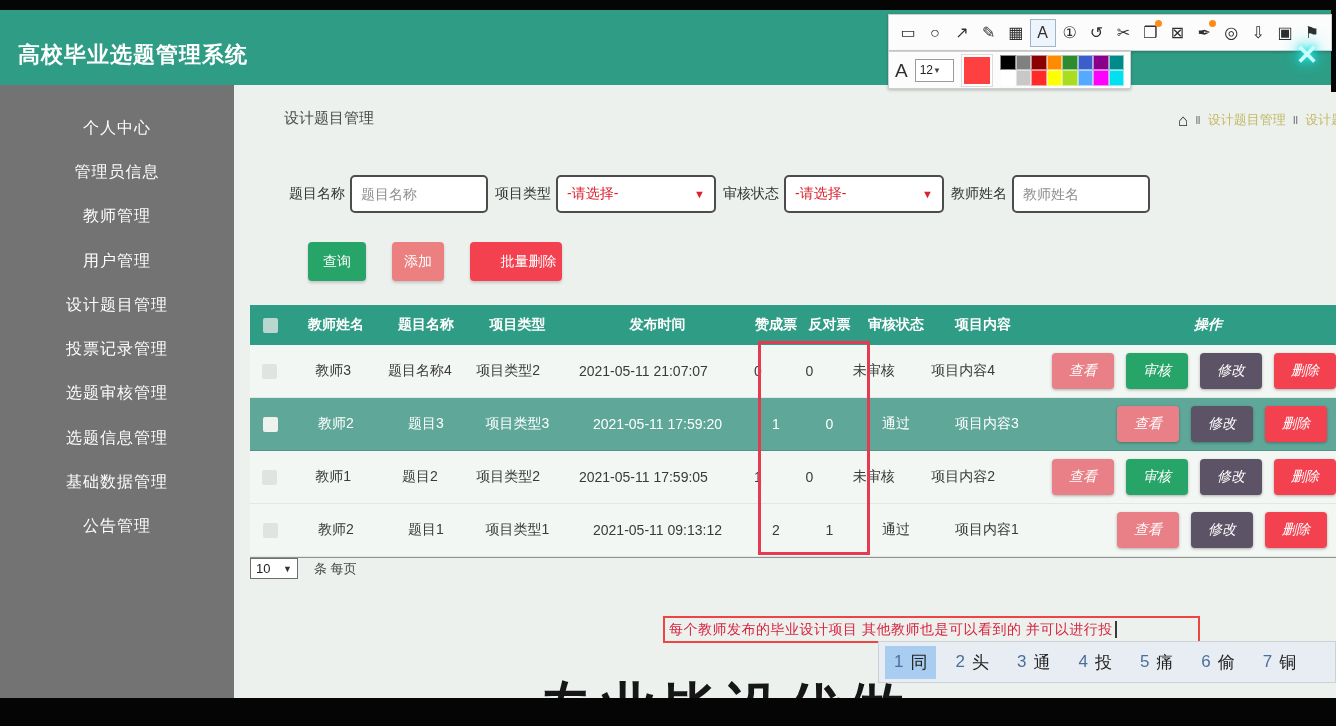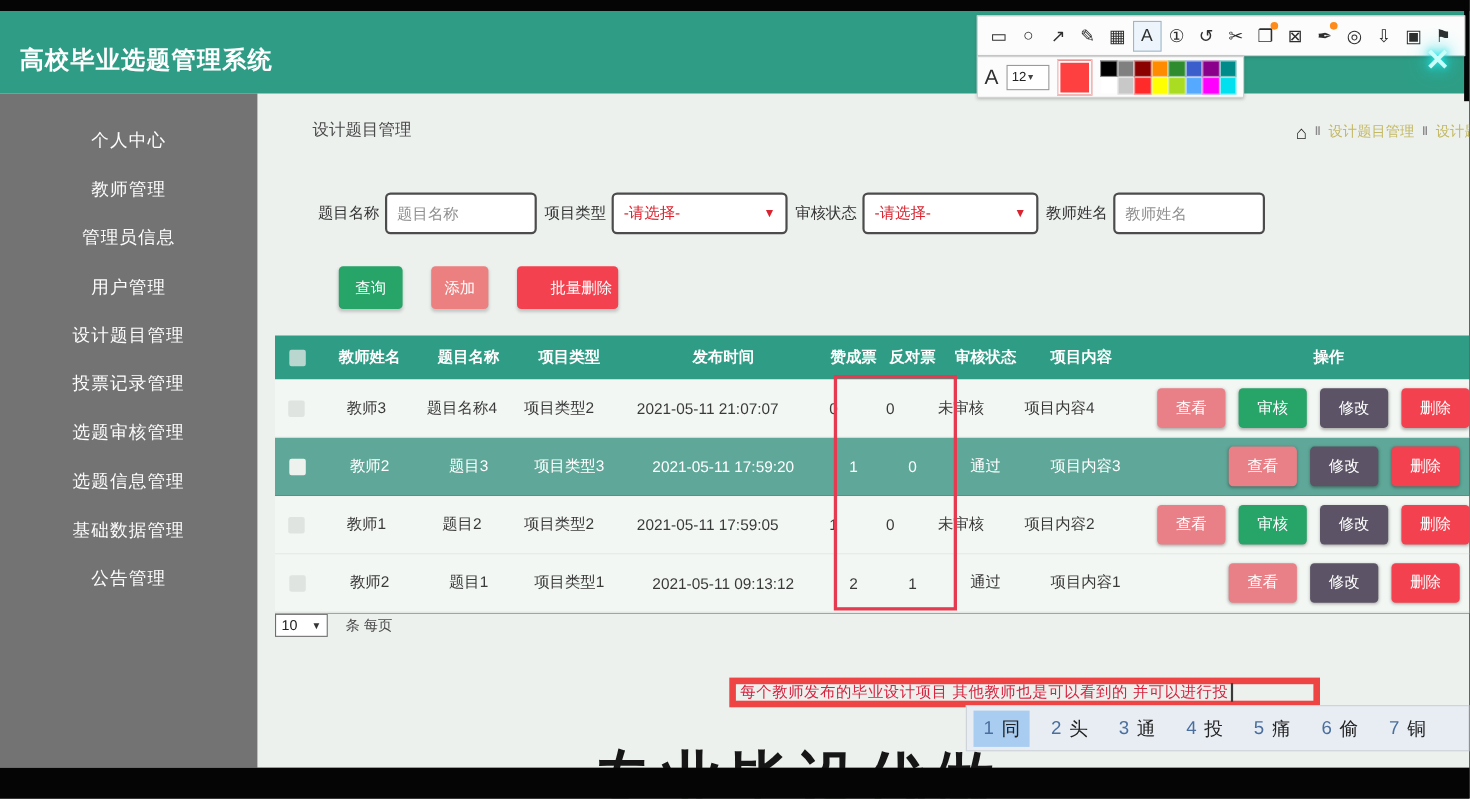--- a/index.html
+++ b/index.html
@@ -41,33 +41,33 @@
   .trow { height:53px; display:flex; align-items:center; background:#f3f7f3; font-size:14px; color:#3a3a3a; border-bottom:1px solid #e2e7e3; }
   .trow.selected { background:#5fa899; color:#fff; border-bottom:1px solid #539488; }
   .cell { text-align:center; }
   .c-check { width:40px; display:flex; justify-content:center; }
   .cb { width:15px; height:15px; background:#e0e4e0; border-radius:2px; cursor:pointer; }
   .thead .cb { background:#b9d7cf; }
   .selected .cb { background:#eef2ee; }
   .c-teacher { width:92px; } .c-topic { width:88px; } .c-type { width:95px; }
   .c-time { width:185px; } .c-up { width:52px; } .c-down { width:55px; } .c-status { width:78px; }
   .c-content { width:145px; text-align:left; padding-left:20px; }
-  .c-actions { flex:1; display:flex; gap:12px; align-items:center; text-align:center; }
+  .c-actions { flex:1; display:flex; gap:12px; align-items:center; text-align:center;font-style:italic; }
   .thead .c-actions { display:block; text-align:center; }
   .c-actions.shift3 { padding-left:37px; }
   .abtn { width:62px; height:36px; flex:none; border-radius:4px; color:#fff; font-size:14px; display:flex; align-items:center; justify-content:center; cursor:pointer; box-shadow:0 1px 3px rgba(0,0,0,.3); }
   .k-view { background:#ea8087; } .k-audit { background:#27a468; } .k-edit { background:#5c5466; } .k-del { background:#f4414f; }
 
   .pager { position:absolute; left:16px; top:473px; display:flex; align-items:center; gap:16px; font-size:13px; color:#4a4a4a; }
   .pg-select { width:48px; height:21px; border:1px solid #6e6e6e; background:#fff; display:flex; align-items:center; justify-content:space-between; padding:0 5px; font-size:13px; color:#222; cursor:pointer; }
   .pg-select .chev { font-size:9px; color:#333; }
 
   .vote-rect { position:absolute; left:758px; top:341px; width:112px; height:214px; border:3px solid #e63a50; z-index:4; pointer-events:none; }
 
-  .note-box { position:absolute; left:663px; top:616px; width:537px; height:27px; border:6px solid #ef4444; display:flex; align-items:center; font-size:14px; color:#d8233f; padding-left:4px; z-index:6; letter-spacing:0.5px; }
+  .note-box { position:absolute; left:663px; top:616px; width:537px; height:27px; border:2px solid #ef4444; display:flex; align-items:center; font-size:14px; color:#d8233f; padding-left:4px; z-index:6; letter-spacing:0.5px; }
   .note-cursor { display:inline-block; width:2px; height:17px; background:#3a3a3a; margin-left:2px; }
 
   .ime { position:absolute; left:878px; top:641px; width:458px; height:42px; background:#e8edf3; border:1px solid #ccd1d8; display:flex; align-items:center; padding:0 6px; gap:10px; z-index:7; }
   .cand { display:flex; gap:7px; align-items:center; padding:5px 9px; color:#222; font-size:17px; cursor:pointer; }
   .cand .n { color:#4a6f9f; }
   .cand.hl { background:#a9cdf0; }
 
   .watermark { position:absolute; left:538px; top:672px; font-size:56px; font-weight:bold; color:#161616; letter-spacing:6px; white-space:nowrap; z-index:5; }
 
   .tb-row1 { position:absolute; left:888px; top:14px; width:444px; height:37px; background:#fcfcfc; border:1px solid #cfcfcf; display:flex; align-items:center; padding:0 6px; gap:1px; z-index:10; box-shadow:0 1px 3px rgba(0,0,0,.25); }
@@ -88,22 +88,22 @@
 <body>
 
 <div class="screen">
   <div class="app">
     <div class="header">
       <div class="app-title">高校毕业选题管理系统</div>
     </div>
 
     <div class="sidebar">
         <div class="side-item">个人中心</div>
+        <div class="side-item">管理员信息</div>
         <div class="side-item">教师管理</div>
-        <div class="side-item">管理员信息</div>
         <div class="side-item">用户管理</div>
         <div class="side-item">设计题目管理</div>
         <div class="side-item">投票记录管理</div>
         <div class="side-item">选题审核管理</div>
         <div class="side-item">选题信息管理</div>
         <div class="side-item">基础数据管理</div>
         <div class="side-item">公告管理</div>
       </div>
 
     <div class="main">

